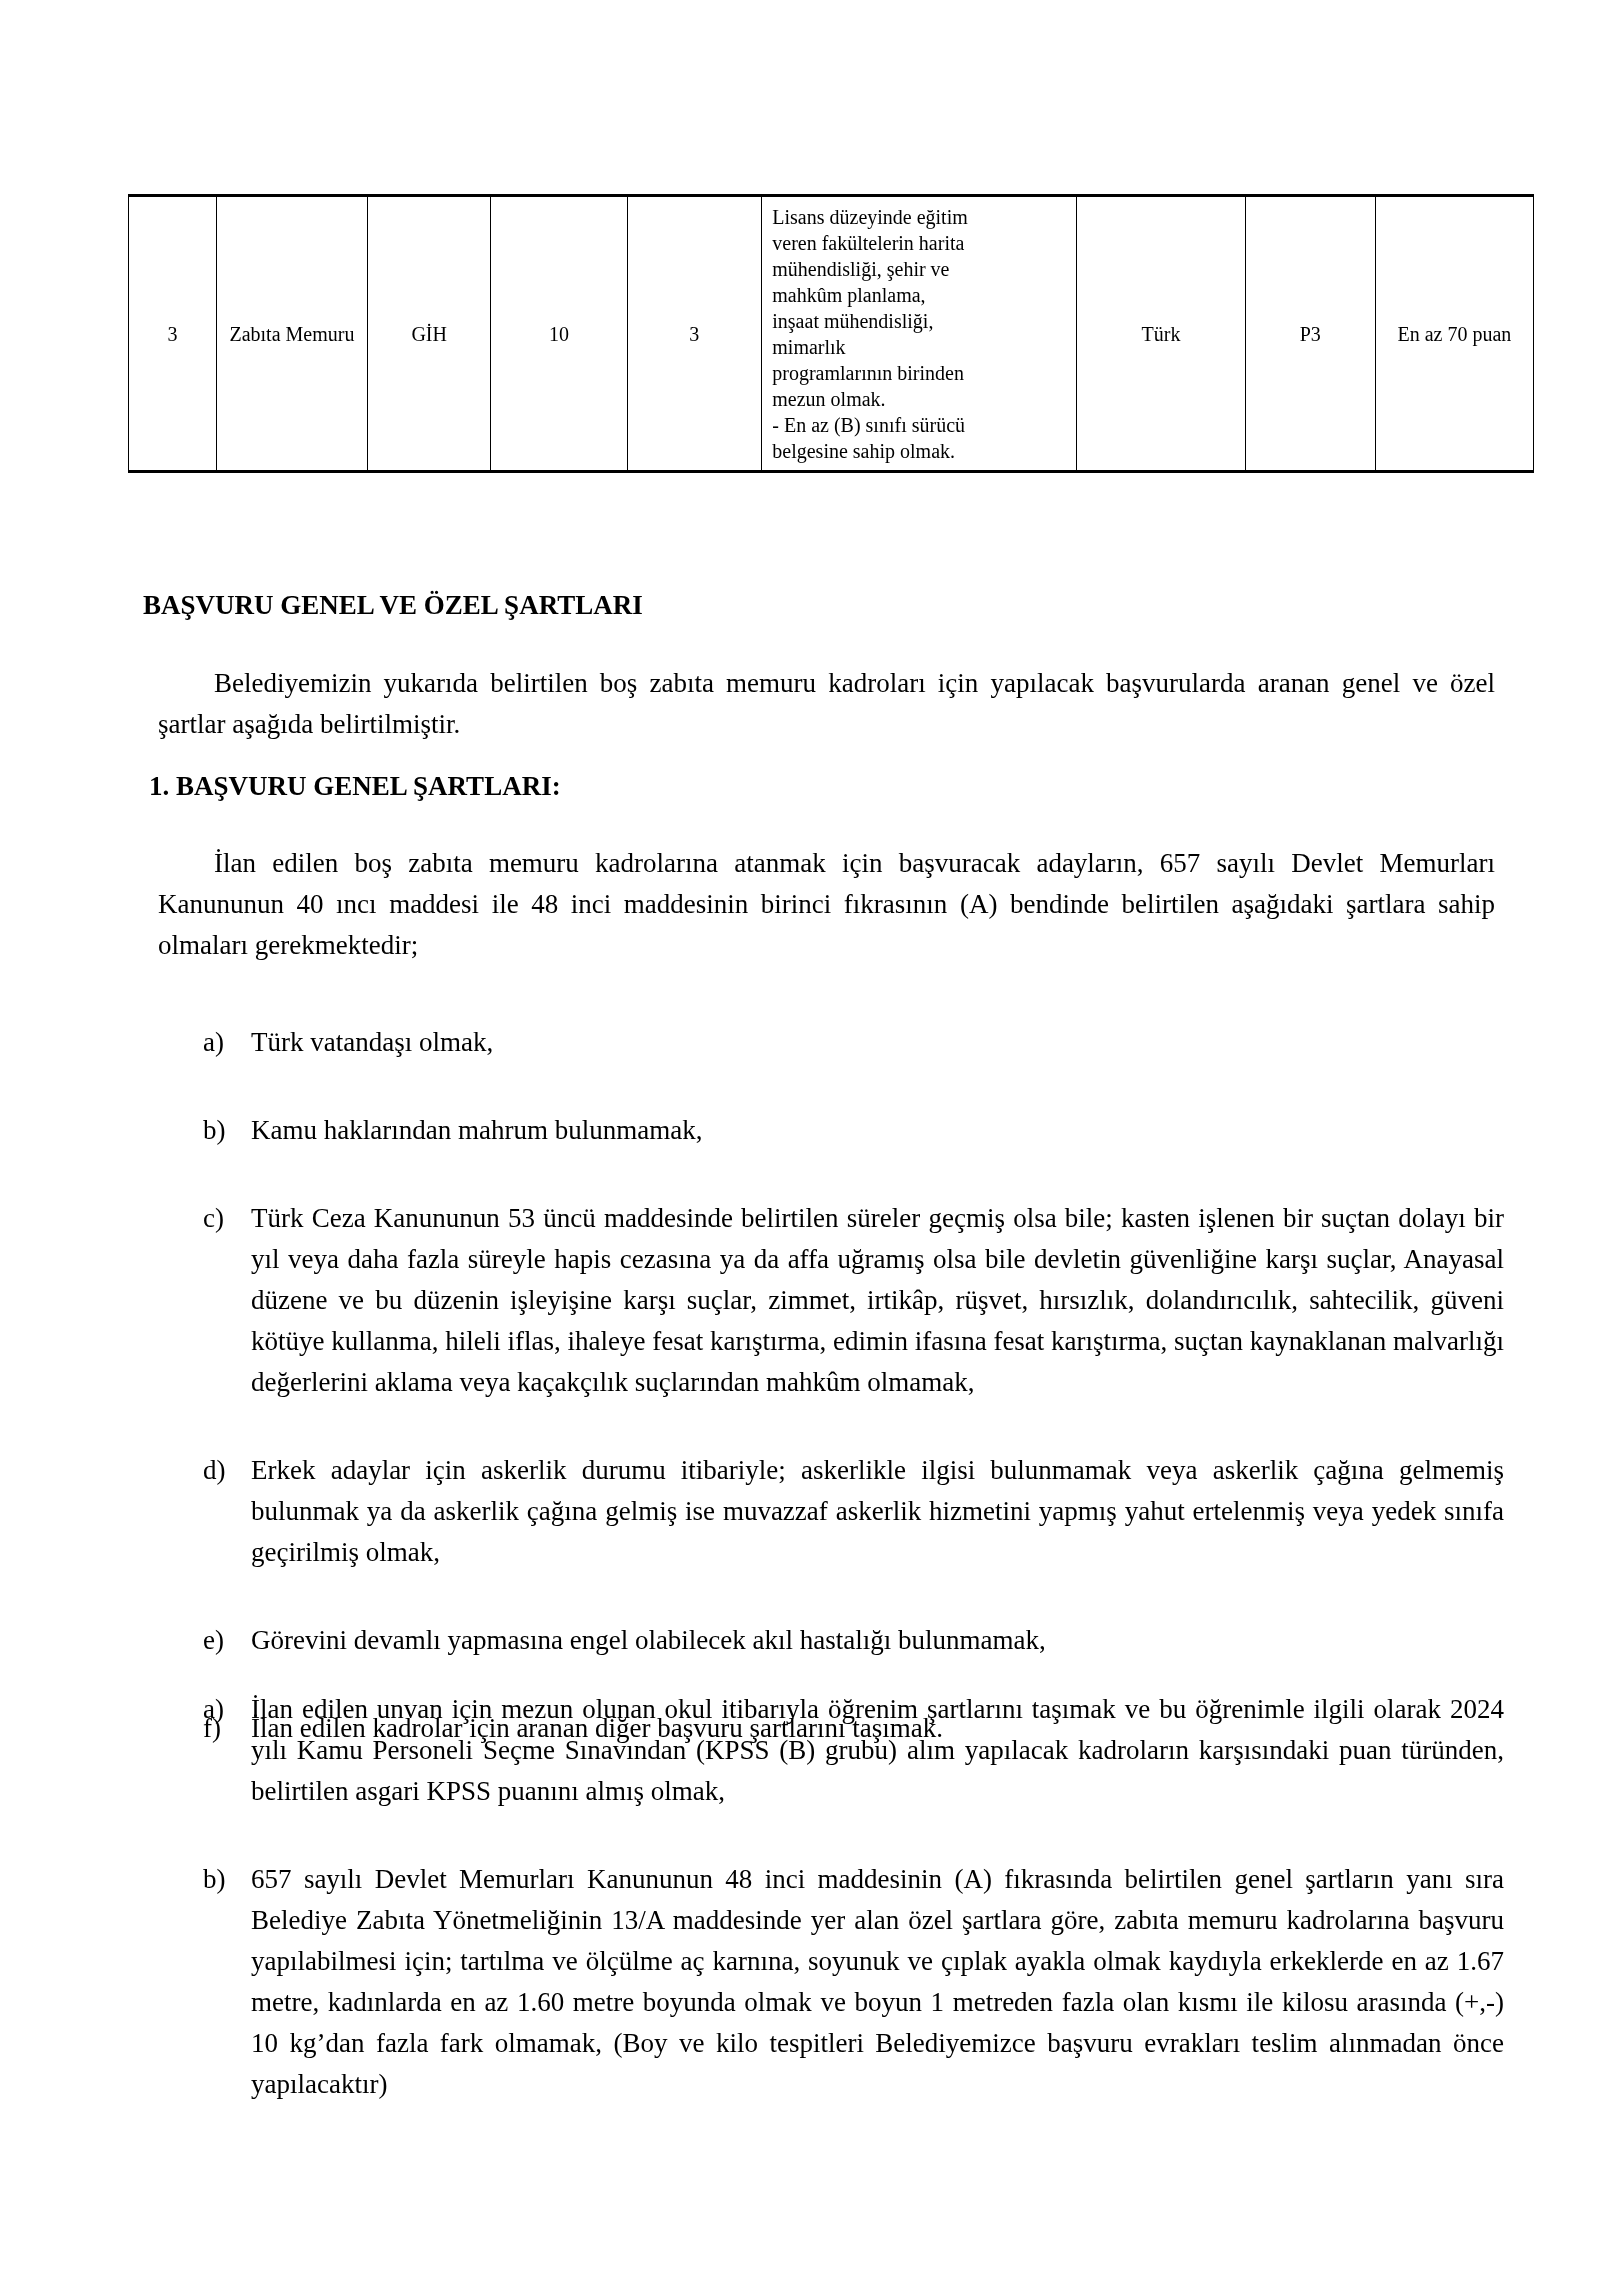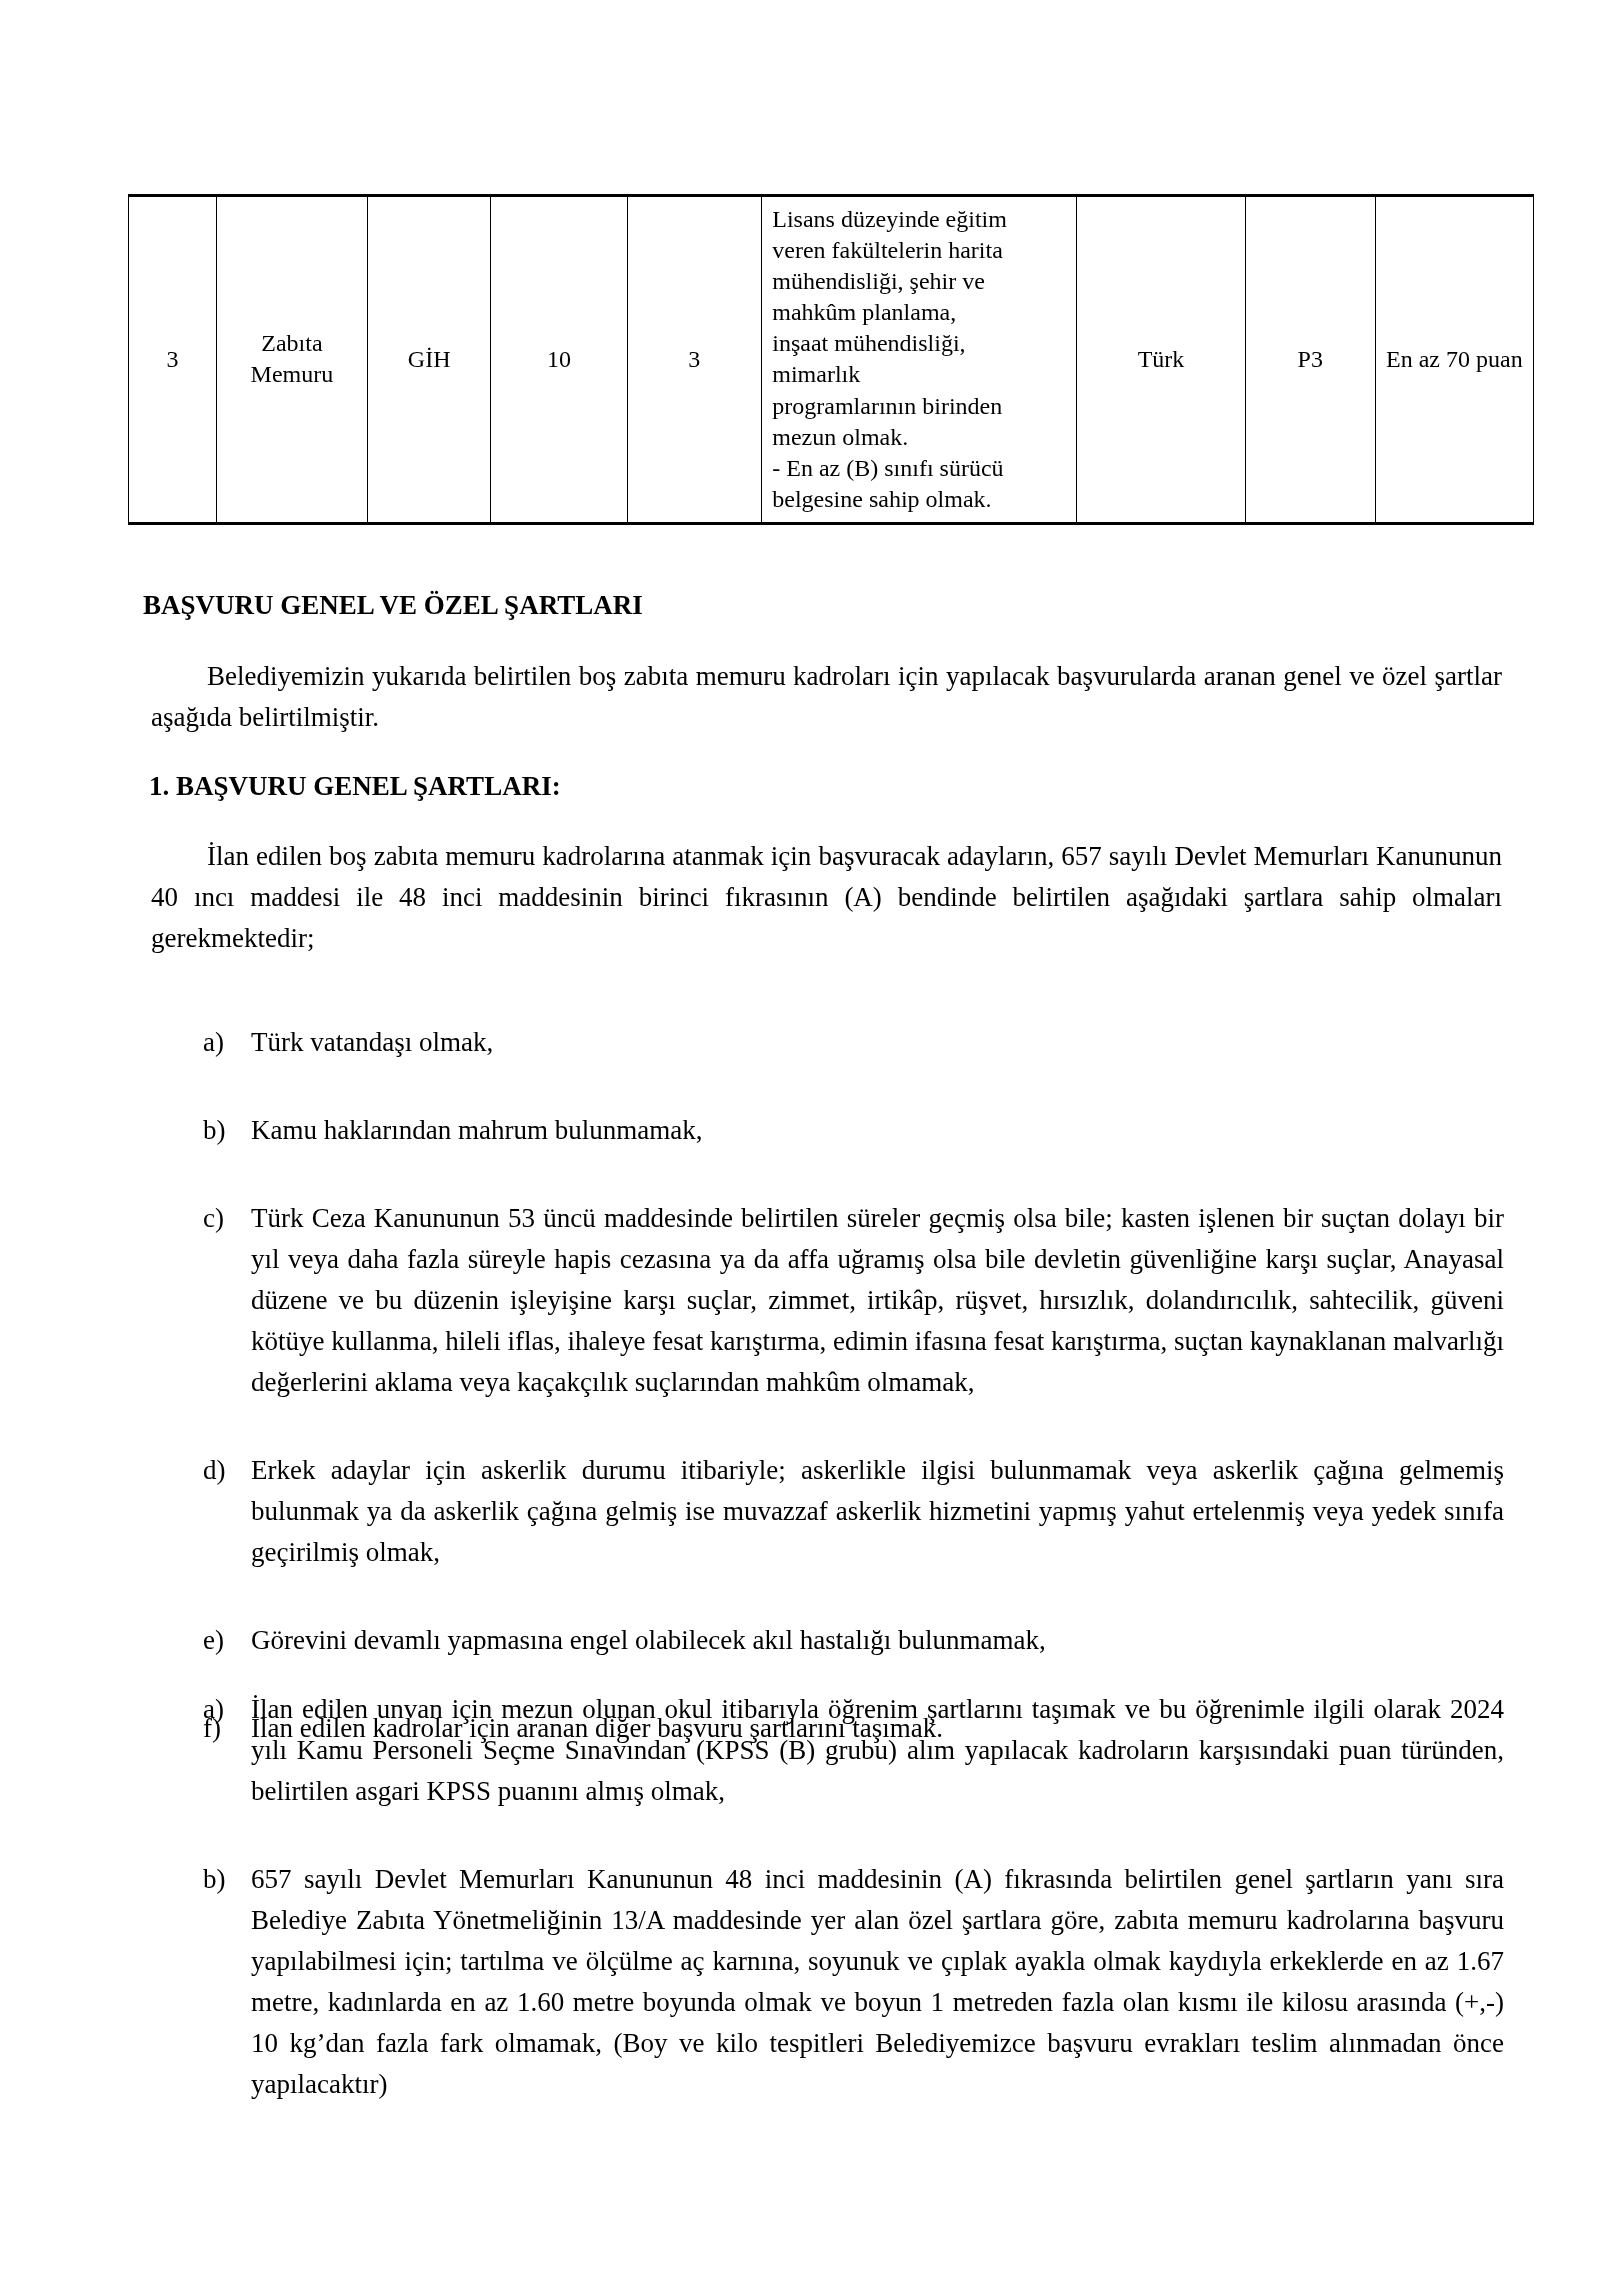--- a/index.html
+++ b/index.html
@@ -33,21 +33,21 @@
     border-collapse: collapse;
     width: 1406px;
     table-layout: fixed;
     border-top: 3.3px solid #000;
     border-bottom: 3.3px solid #000;
   }
   table.kadro td {
     border: 1.3px solid #000;
     vertical-align: middle;
     text-align: center;
-    font-size: 24px;
+    font-size: 20px;
     line-height: 1.30;
     padding: 3.9px 6.5px;
     box-sizing: border-box;
   }
   table.kadro td.desc {
     text-align: left;
     vertical-align: top;
     padding: 6.5px 9.2px 6.5px 10.5px;
   }
   table.kadro td.desc .dline {
@@ -67,21 +67,21 @@
   .h-bold {
     font-weight: bold;
     font-size: 27px;
     line-height: 1.2;
     margin: 0;
   }
   .para {
     font-size: 27px;
     line-height: 1.52;
     text-align: justify;
-    margin: 2px;
+    margin: 9px;
     hyphens: none;
   }
   .para.indent { text-indent: 56px; }
 
   .blk-title   { position: absolute; left: 143px; top: 589px;  width: 1355px; }
   .blk-intro   { position: absolute; left: 149px; top: 654px; width: 1355px; }
   .blk-s1h     { position: absolute; left: 149px; top: 770px; width: 1355px; }
   .blk-s1p     { position: absolute; left: 149px; top: 834px; width: 1355px; }
 
   .blk-list1   { position: absolute; left: 149px; top: 975px; width: 1355px; }

